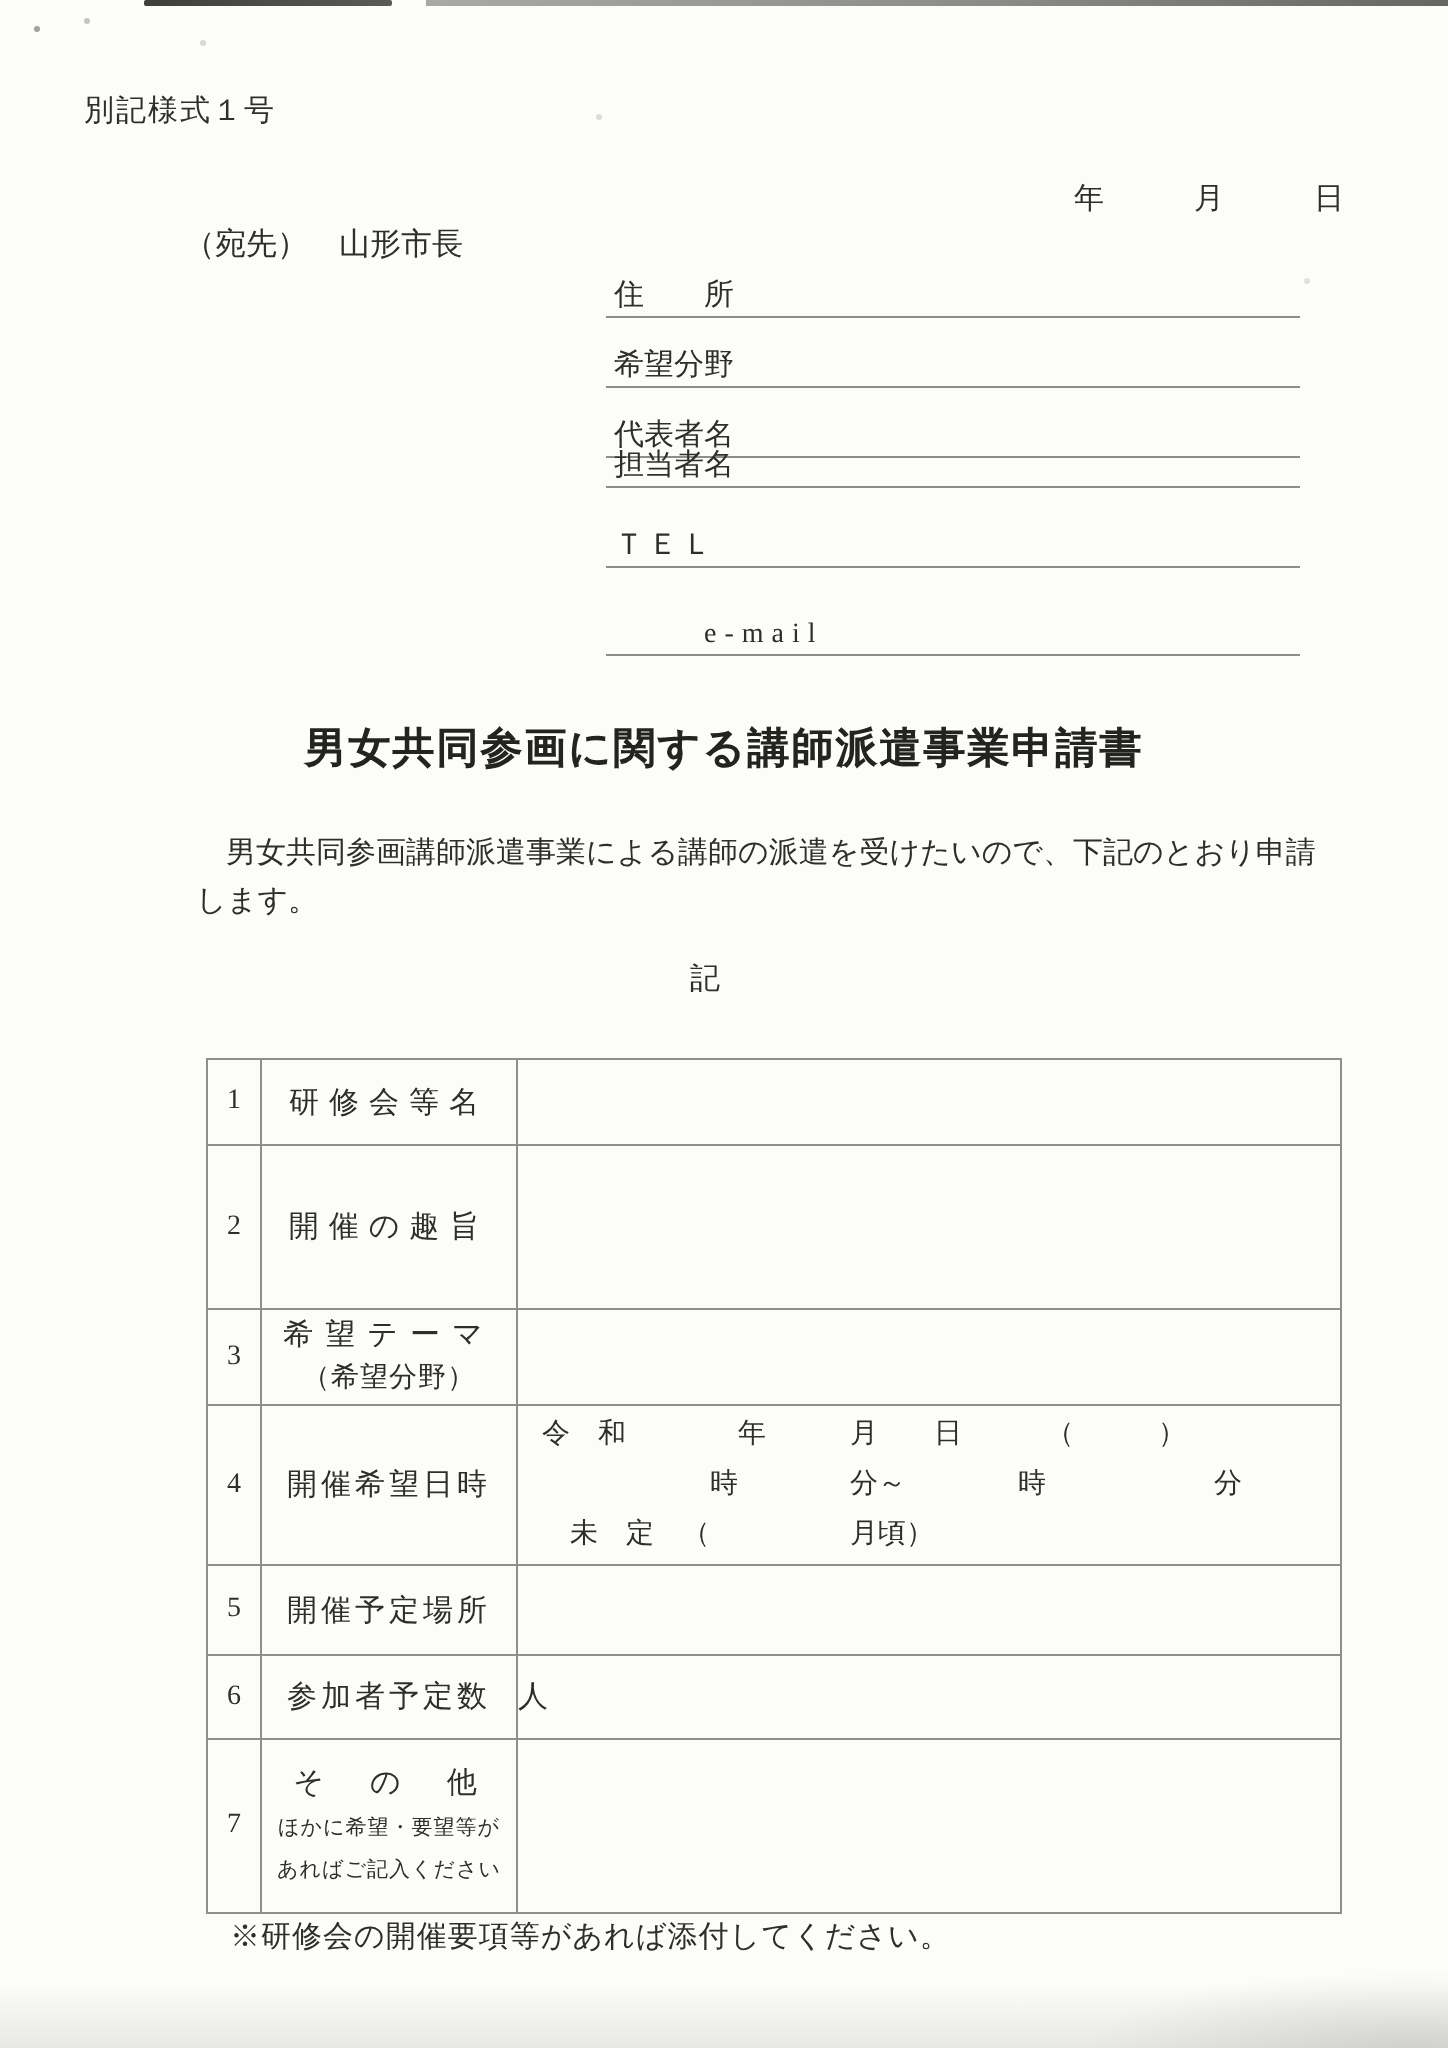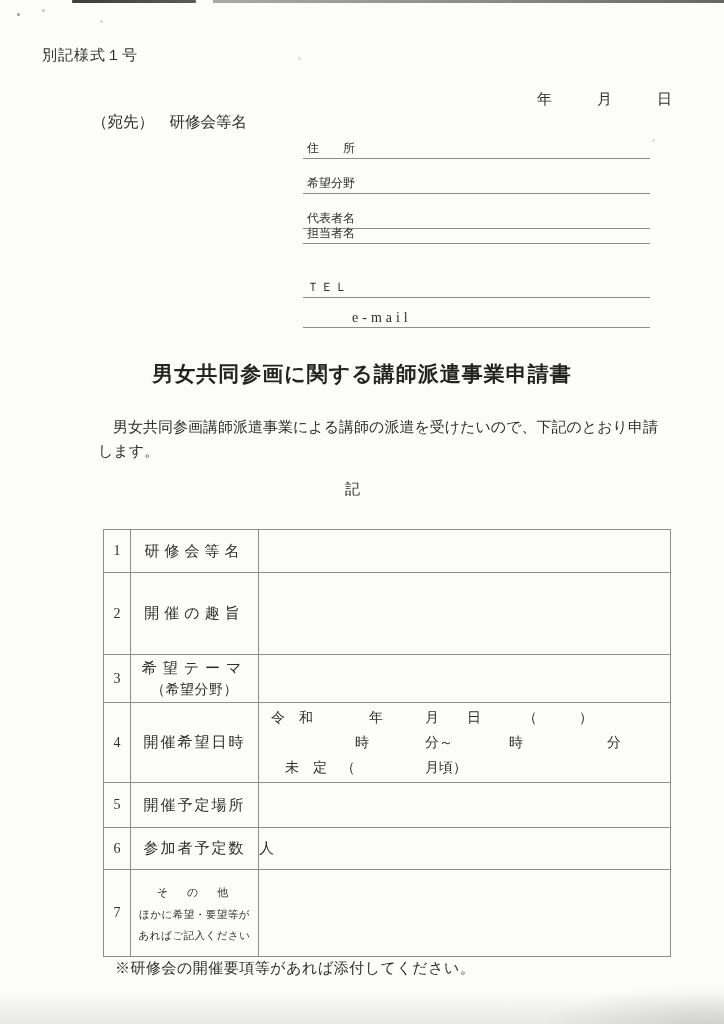--- a/index.html
+++ b/index.html
@@ -27,21 +27,21 @@
 
   
   .form-number{left:42px;top:46px;font-size:15px;letter-spacing:1px;}
   .date-line{left:537px;top:90px;font-size:15px;}
   .addressee{left:92px;top:112px;font-size:15.5px;}
 
   
   .field{left:303px;width:347px;height:21px;
     border-bottom:1px solid #8d8d8b;
     display:flex;align-items:flex-end;}
-  .field .flabel{font-size:12px;padding-left:4px;padding-bottom:1px;}
+  .field .flabel{font-size:15px;padding-left:4px;padding-bottom:1px;}
   .f-tel .flabel{letter-spacing:2px;}
   .f-email .flabel{font-size:14px;letter-spacing:4px;font-family:"Liberation Serif",serif;margin-left:45px;}
 
   
   .doc-title{left:0;top:360px;width:724px;text-align:center;
     font-size:21px;font-weight:bold;letter-spacing:1px;color:#232321;}
   .body-par{left:98px;top:415px;font-size:15px;line-height:24px;white-space:nowrap;}
   .body-par .indent{text-indent:15px;}
   .ki-marker{left:345px;top:480px;font-size:15px;}
 
@@ -55,55 +55,55 @@
   .sp5{letter-spacing:5px;}
   .sp6{letter-spacing:6px;}
   .sp2{letter-spacing:2px;margin-top:44px;}
   tr.r1{height:43px;} tr.r2{height:82px;} tr.r3{height:48px;}
   tr.r4{height:80px;} tr.r5{height:45px;} tr.r6{height:42px;} tr.r7{height:87px;}
   .lbl2line div{line-height:22px;}
   .lbl2line .sub{font-size:14px;letter-spacing:0.5px;}
   td.val4{font-size:14px;}
   td.val4 div{line-height:25px;padding-left:12px;}
   td.val6{padding-left:176px;}
-  .other-big{letter-spacing:4px;font-size:11px;line-height:24px;}
+  .other-big{letter-spacing:4px;font-size:15px;line-height:24px;}
   .other-note{font-size:10.5px;line-height:21px;letter-spacing:0.5px;}
 
   .footnote{left:115px;top:959px;font-size:15px;letter-spacing:0.5px;}
 </style>
 </head>
 <body>
 
 <div class="abs scan-edge-dark"></div>
 <div class="abs scan-edge-light"></div>
 <div class="abs speck" style="left:17px;top:13px;"></div>
 <div class="abs speck" style="left:42px;top:9px;opacity:.6;"></div>
 <div class="abs speck" style="left:100px;top:20px;opacity:.4;"></div>
 <div class="abs speck" style="left:298px;top:57px;opacity:.35;"></div>
 <div class="abs speck" style="left:652px;top:139px;opacity:.3;"></div>
 <div class="abs bottom-shade"></div>
 <div class="abs corner-shade"></div>
 
 <div class="abs form-number">別記様式１号</div>
 <div class="abs date-line pre">年　　　月　　　日</div>
-<div class="abs addressee pre">（宛先）　研修会等名</div>
+<div class="abs addressee pre">（宛先）　山形市長</div>
 
 <div class="abs field" style="top:137px;">
   <span class="flabel pre">住　　所</span>
 </div>
 <div class="abs field" style="top:172px;">
   <span class="flabel">希望分野</span>
 </div>
 <div class="abs field" style="top:207px;">
   <span class="flabel">代表者名</span>
 </div>
 <div class="abs field" style="top:222px;">
   <span class="flabel">担当者名</span>
 </div>
-<div class="abs field f-tel" style="top:276px;">
+<div class="abs field f-tel" style="top:262px;">
   <span class="flabel">ＴＥＬ</span>
 </div>
 <div class="abs field f-email" style="top:306px;">
   <span class="flabel">e-mail</span>
 </div>
 
 <div class="abs doc-title">男女共同参画に関する講師派遣事業申請書</div>
 <div class="abs body-par">
   <div class="indent">男女共同参画講師派遣事業による講師の派遣を受けたいので、下記のとおり申請</div>
   <div>します。</div>

